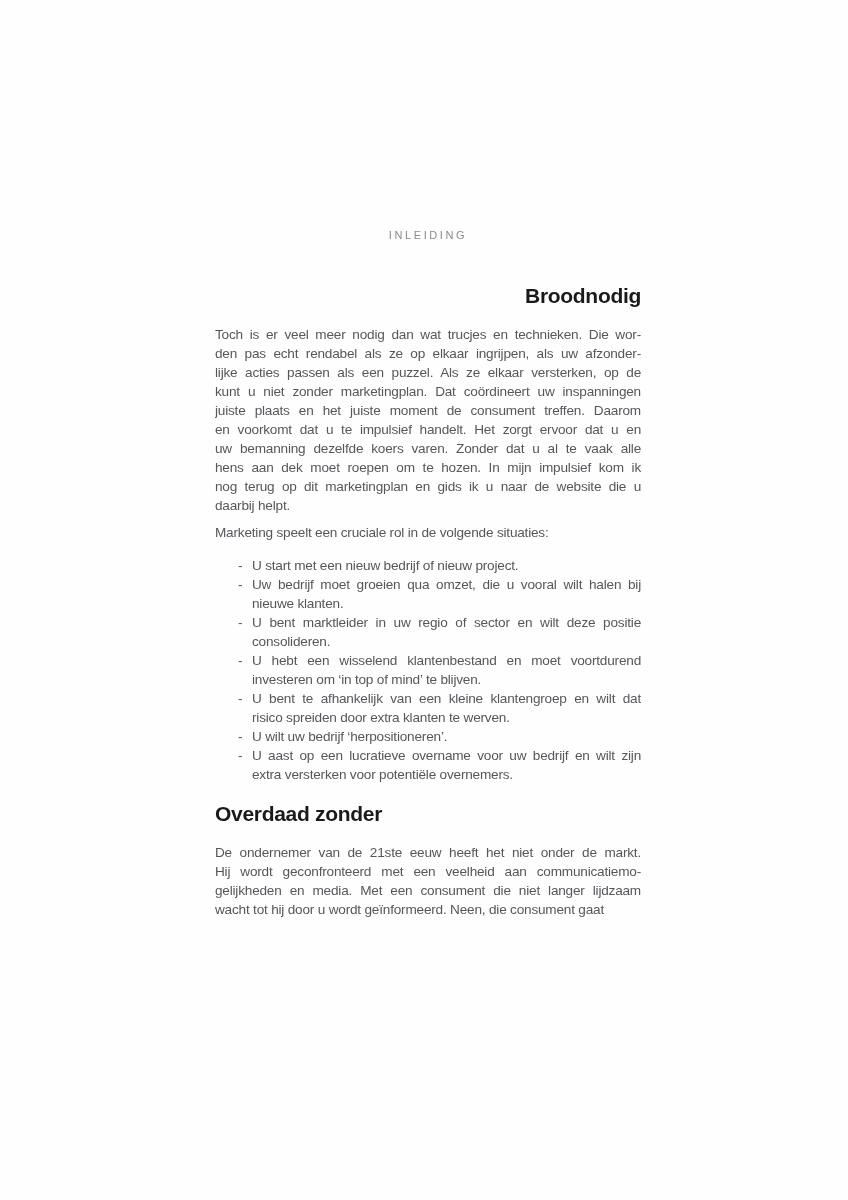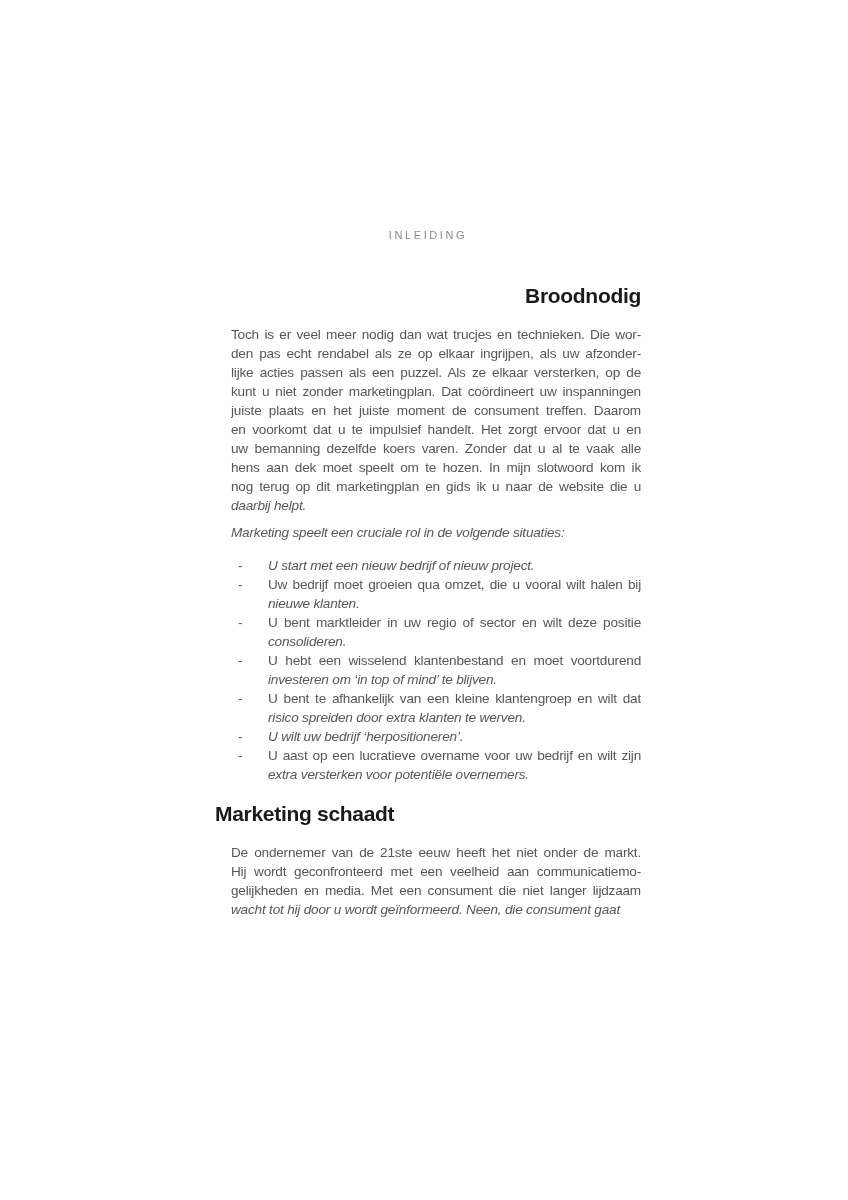--- a/index.html
+++ b/index.html
@@ -46,23 +46,22 @@
   }
   .section-heading:first-child { margin-top: 0; text-align: right; }
   .paragraph { margin: 0; }
   .paragraph + .paragraph { margin-top: 8px; }
   .tline {
     text-align: justify;
     text-align-last: justify;
     height: 19px;
     overflow: hidden;
     white-space: normal;
-    margin-left: 16px;
   }
-  .tline.last { text-align-last: left; font-style: italic; }
+  .tline.last { text-align-last: left; }
   .bullet-list { margin-top: 14px; }
   .bullet-item { position: relative; padding-left: 37px; }
   .bullet-item .dash {
     position: absolute;
     left: 23px;
     top: 0;
     color: #56575b;
   }
   .page-number {
     position: absolute;
@@ -83,21 +82,21 @@
   <div class="content">
       <div class="section-heading">Broodnodig</div>
       <div class="paragraph">
         <div class="tline">Toch is er veel meer nodig dan wat trucjes en technieken. Die wor-</div>
         <div class="tline">den pas echt rendabel als ze op elkaar ingrijpen, als uw afzonder-</div>
         <div class="tline">lijke acties passen als een puzzel. Als ze elkaar versterken, op de</div>
         <div class="tline">kunt u niet zonder marketingplan. Dat coördineert uw inspanningen</div>
         <div class="tline">juiste plaats en het juiste moment de consument treffen. Daarom</div>
         <div class="tline">en voorkomt dat u te impulsief handelt. Het zorgt ervoor dat u en</div>
         <div class="tline">uw bemanning dezelfde koers varen. Zonder dat u al te vaak alle</div>
-        <div class="tline">hens aan dek moet speelt om te hozen. In mijn slotwoord kom ik</div>
+        <div class="tline">hens aan dek moet roepen om te hozen. In mijn impulsief kom ik</div>
         <div class="tline">nog terug op dit marketingplan en gids ik u naar de website die u</div>
         <div class="tline last">daarbij helpt.</div>
       </div>
       <div class="paragraph">
         <div class="tline last">Marketing speelt een cruciale rol in de volgende situaties:</div>
       </div>
       <div class="bullet-list">
         <div class="bullet-item">
           <span class="dash">-</span>
           <div class="bullet-text">
@@ -139,21 +138,21 @@
           </div>
         </div>
         <div class="bullet-item">
           <span class="dash">-</span>
           <div class="bullet-text">
             <div class="tline">U aast op een lucratieve overname voor uw bedrijf en wilt zijn</div>
             <div class="tline last">extra versterken voor potentiële overnemers.</div>
           </div>
         </div>
       </div>
-      <div class="section-heading">Marketing schaadt</div>
+      <div class="section-heading">Overdaad zonder</div>
       <div class="paragraph">
         <div class="tline">De ondernemer van de 21ste eeuw heeft het niet onder de markt.</div>
         <div class="tline">Hij wordt geconfronteerd met een veelheid aan communicatiemo-</div>
         <div class="tline">gelijkheden en media. Met een consument die niet langer lijdzaam</div>
         <div class="tline last">wacht tot hij door u wordt geïnformeerd. Neen, die consument gaat</div>
       </div>
     </div>
 
 </div>
 

